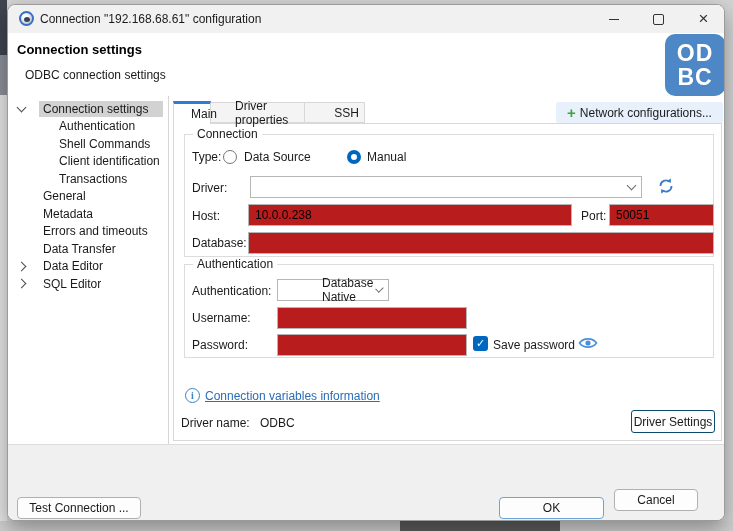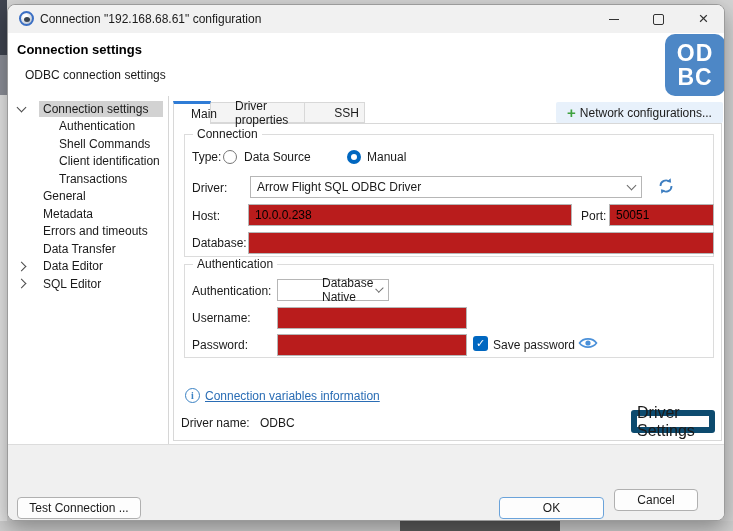--- a/index.html
+++ b/index.html
@@ -78,22 +78,22 @@
   .radio.on{border:4.5px solid #0067c0;}
   .cbx{position:absolute;width:15px;height:15px;background:#0067c0;border-radius:3px;color:#fff;
        display:flex;align-items:center;justify-content:center;font-size:11px;}
   .cbx::before{content:"\2713";}
 
   .infoicon{position:absolute;width:15px;height:15px;border-radius:50%;border:1.5px solid #3b82c4;color:#3b82c4;
             display:flex;align-items:center;justify-content:center;font-size:10px;font-weight:bold;box-sizing:border-box;}
   .infoicon::before{content:"i";font-family:"Liberation Serif",serif;}
   .link{position:absolute;font-size:12px;color:#2a6db5;text-decoration:underline;white-space:nowrap;cursor:pointer;}
 
-  .pushbtn{position:absolute;height:23px;border:6px solid #0c4a6e;background:#fdfdfd;border-radius:3px;
-           font-size:16px;color:#1a1a1a;display:flex;align-items:center;justify-content:center;box-sizing:border-box;}
+  .pushbtn{position:absolute;height:23px;border:1px solid #0c4a6e;background:#fdfdfd;border-radius:3px;
+           font-size:12px;color:#1a1a1a;display:flex;align-items:center;justify-content:center;box-sizing:border-box;}
 
   
   .footer{left:0;top:439px;width:718px;height:78px;background:#f0f0f0;border-top:1px solid #dcdcdc;
           border-radius:0 0 7px 7px;z-index:4;}
   .btn{position:absolute;height:22px;border:1px solid #b0b0b0;background:#fdfdfd;border-radius:4px;
        font-size:12px;color:#1a1a1a;display:flex;align-items:center;justify-content:center;box-sizing:border-box;}
   .btn.ok{border-color:#6ba3da;}
 </style>
 </head>
 <body>
@@ -193,21 +193,20 @@
   <div class="abs groupbox gb-conn">
     <span class="legend">Connection</span>
     <span class="abs lbl" style="left:7px;top:15px;">Type:</span>
     <span class="radio off" style="left:38px;top:15px;"></span>
     <span class="abs lbl" style="left:59px;top:15px;">Data Source</span>
     <span class="radio on" style="left:162px;top:15px;"></span>
     <span class="abs lbl" style="left:182px;top:15px;">Manual</span>
 
     <span class="abs lbl" style="left:7px;top:46px;">Driver:</span>
     <div class="combo" style="left:65px;top:41px;width:392px;">
-      <span>Arrow Flight SQL ODBC Driver</span>
       <i class="chev down"></i>
     </div>
     <span class="abs" style="left:472px;top:42px;width:18px;height:18px;">
       <svg width="18" height="18" viewBox="0 0 18 18">
         <path d="M3.5 9a5.5 5.5 0 0 1 9.2-4.2" fill="none" stroke="#3f7fc1" stroke-width="1.8"></path>
         <polygon points="13.6,1.2 14.1,5.8 9.9,4.4" fill="#3f7fc1"></polygon>
         <path d="M14.5 9a5.5 5.5 0 0 1-9.2 4.2" fill="none" stroke="#3f7fc1" stroke-width="1.8"></path>
         <polygon points="4.4,16.8 3.9,12.2 8.1,13.6" fill="#3f7fc1"></polygon>
       </svg>
     </span>

